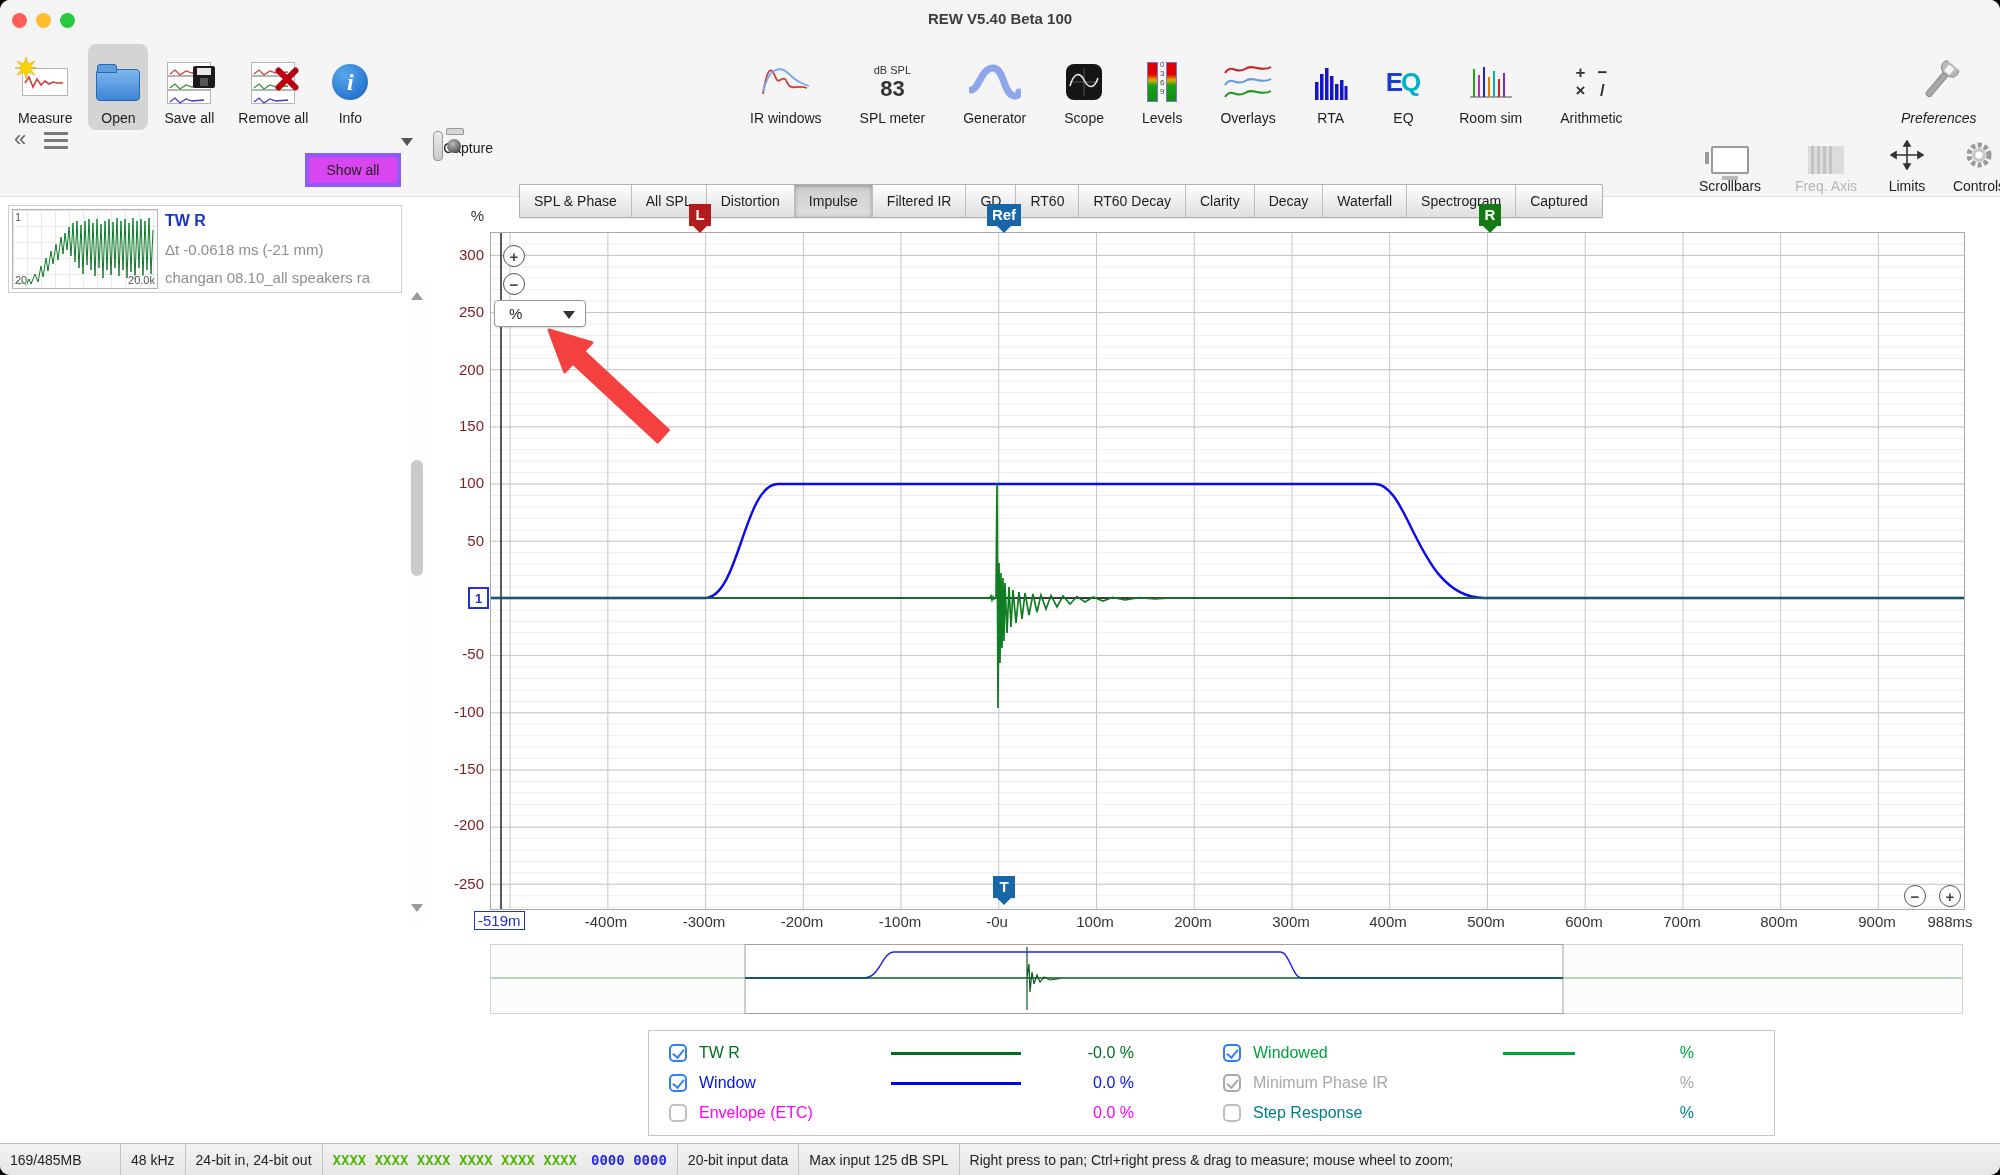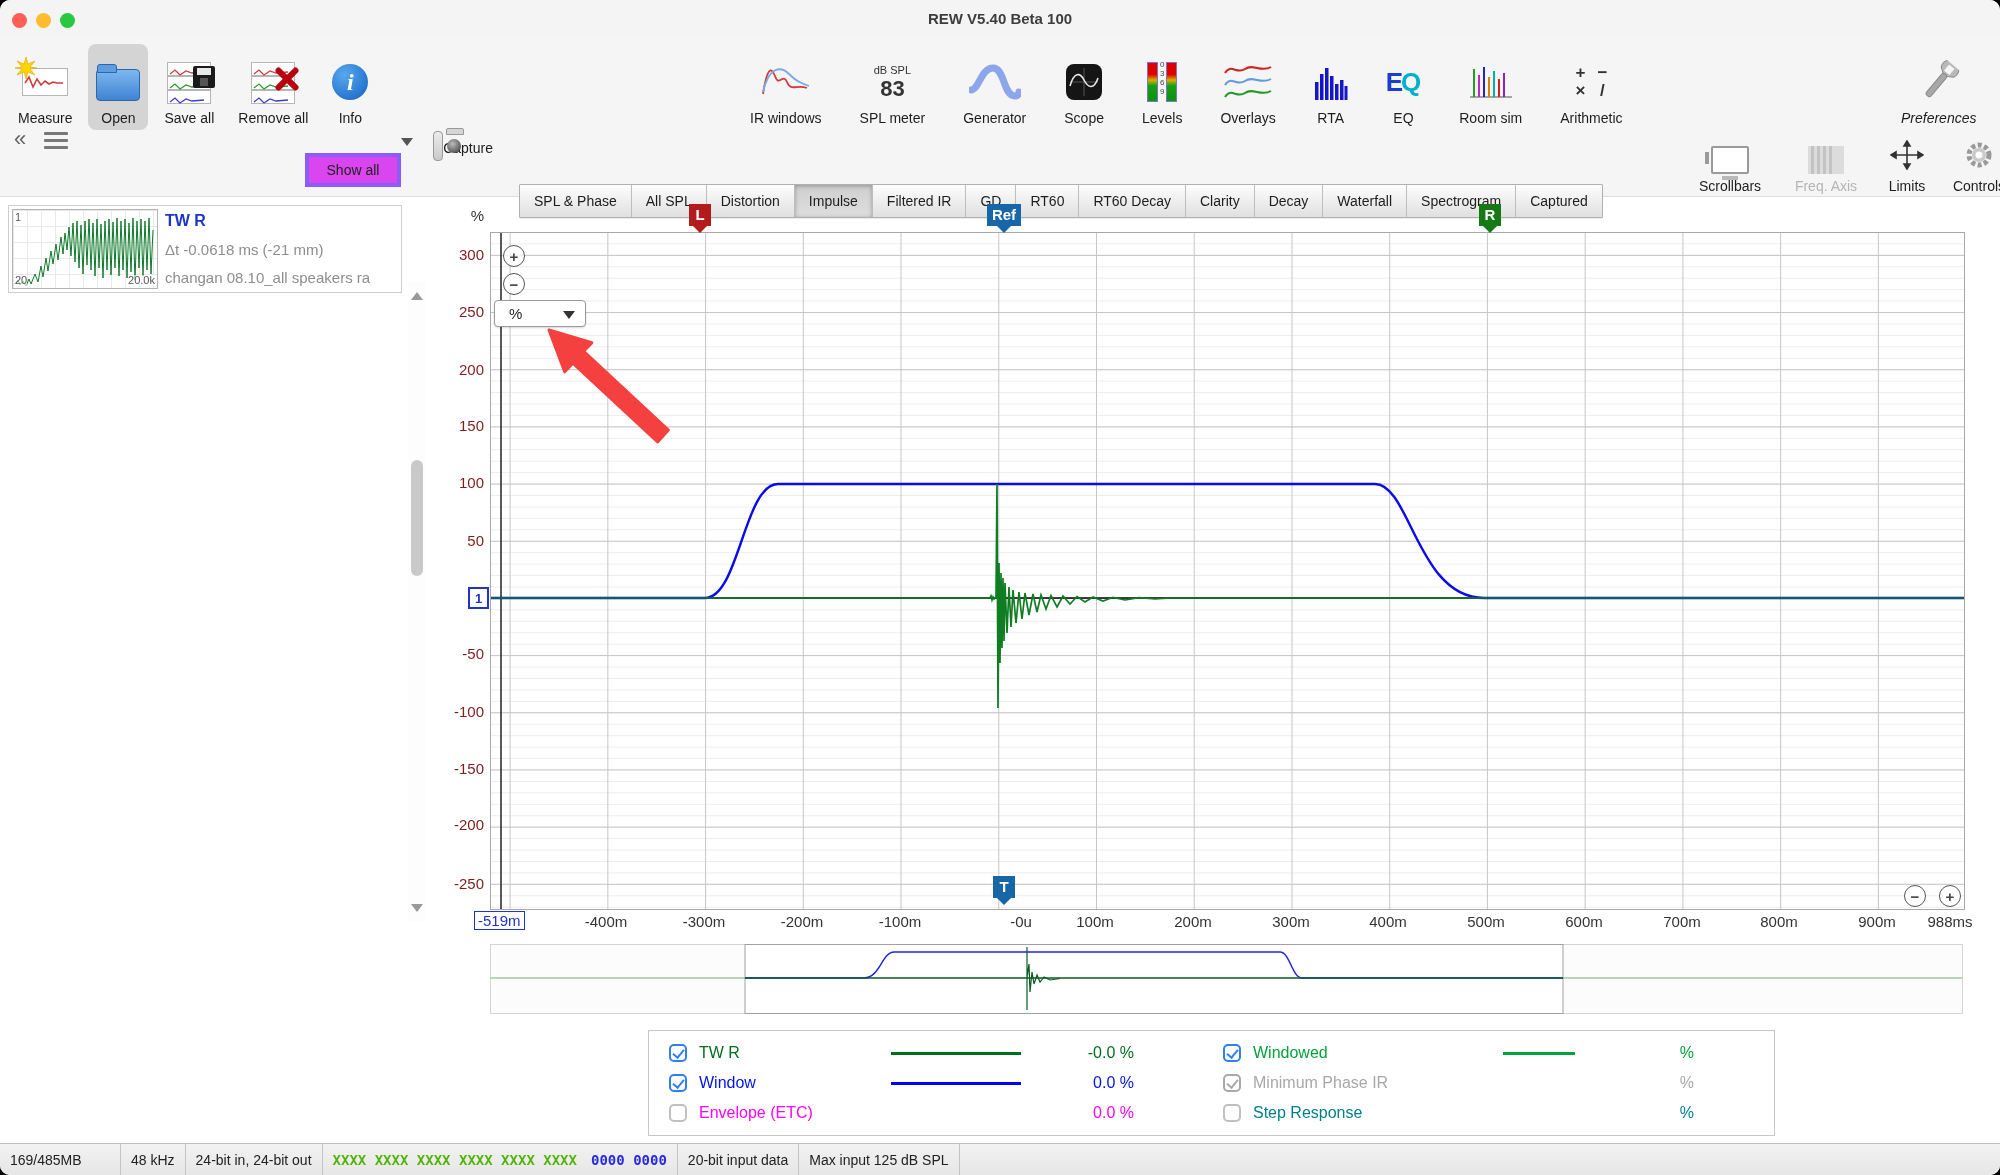--- a/index.html
+++ b/index.html
@@ -485,21 +485,21 @@
   <div class="unit-dd">
     <span>%</span>
     <div class="caret"></div>
   </div>
 
   <div class="xfirst">-519m</div>
   <div class="xtick" style="left:561px">-400m</div>
   <div class="xtick" style="left:659px">-300m</div>
   <div class="xtick" style="left:757px">-200m</div>
   <div class="xtick" style="left:855px">-100m</div>
-  <div class="xtick" style="left:976px">-0u</div>
+  <div class="xtick" style="left:952px">-0u</div>
   <div class="xtick" style="left:1050px">100m</div>
   <div class="xtick" style="left:1148px">200m</div>
   <div class="xtick" style="left:1246px">300m</div>
   <div class="xtick" style="left:1343px">400m</div>
   <div class="xtick" style="left:1441px">500m</div>
   <div class="xtick" style="left:1539px">600m</div>
   <div class="xtick" style="left:1637px">700m</div>
   <div class="xtick" style="left:1734px">800m</div>
   <div class="xtick" style="left:1832px">900m</div>
   <div class="xtick" style="left:1905px">988ms</div>
@@ -548,15 +548,16 @@
   <div class="statusbar">
     <div class="seg" style="min-width:100px">169/485MB</div>
     <div class="seg">48 kHz</div>
     <div class="seg">24-bit in, 24-bit out</div>
     <div class="seg mono">
       <span class="xs">XXXX XXXX  XXXX XXXX  XXXX XXXX</span>
       <span class="zs">0000 0000</span>
     </div>
     <div class="seg">20-bit input data</div>
     <div class="seg">Max input 125 dB SPL</div>
+    <div class="seg" style="border-right:none;flex:1">Right press to pan; Ctrl+right press &amp; drag to measure; mouse wheel to zoom;</div>
   </div>
 
 </div>
 
 </body></html>

